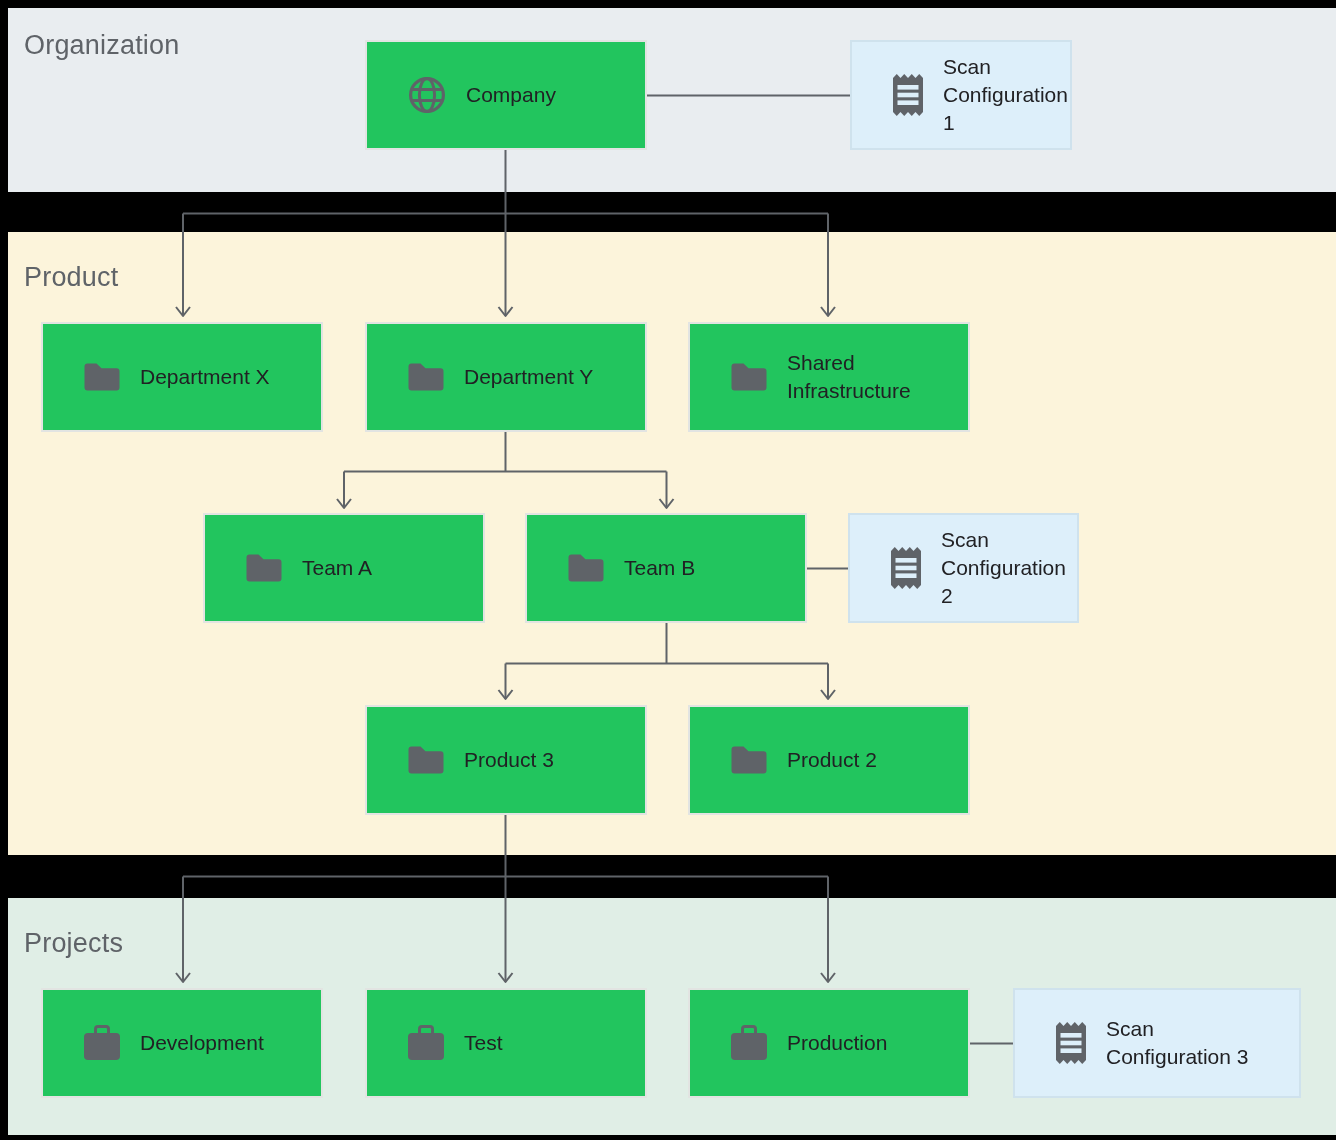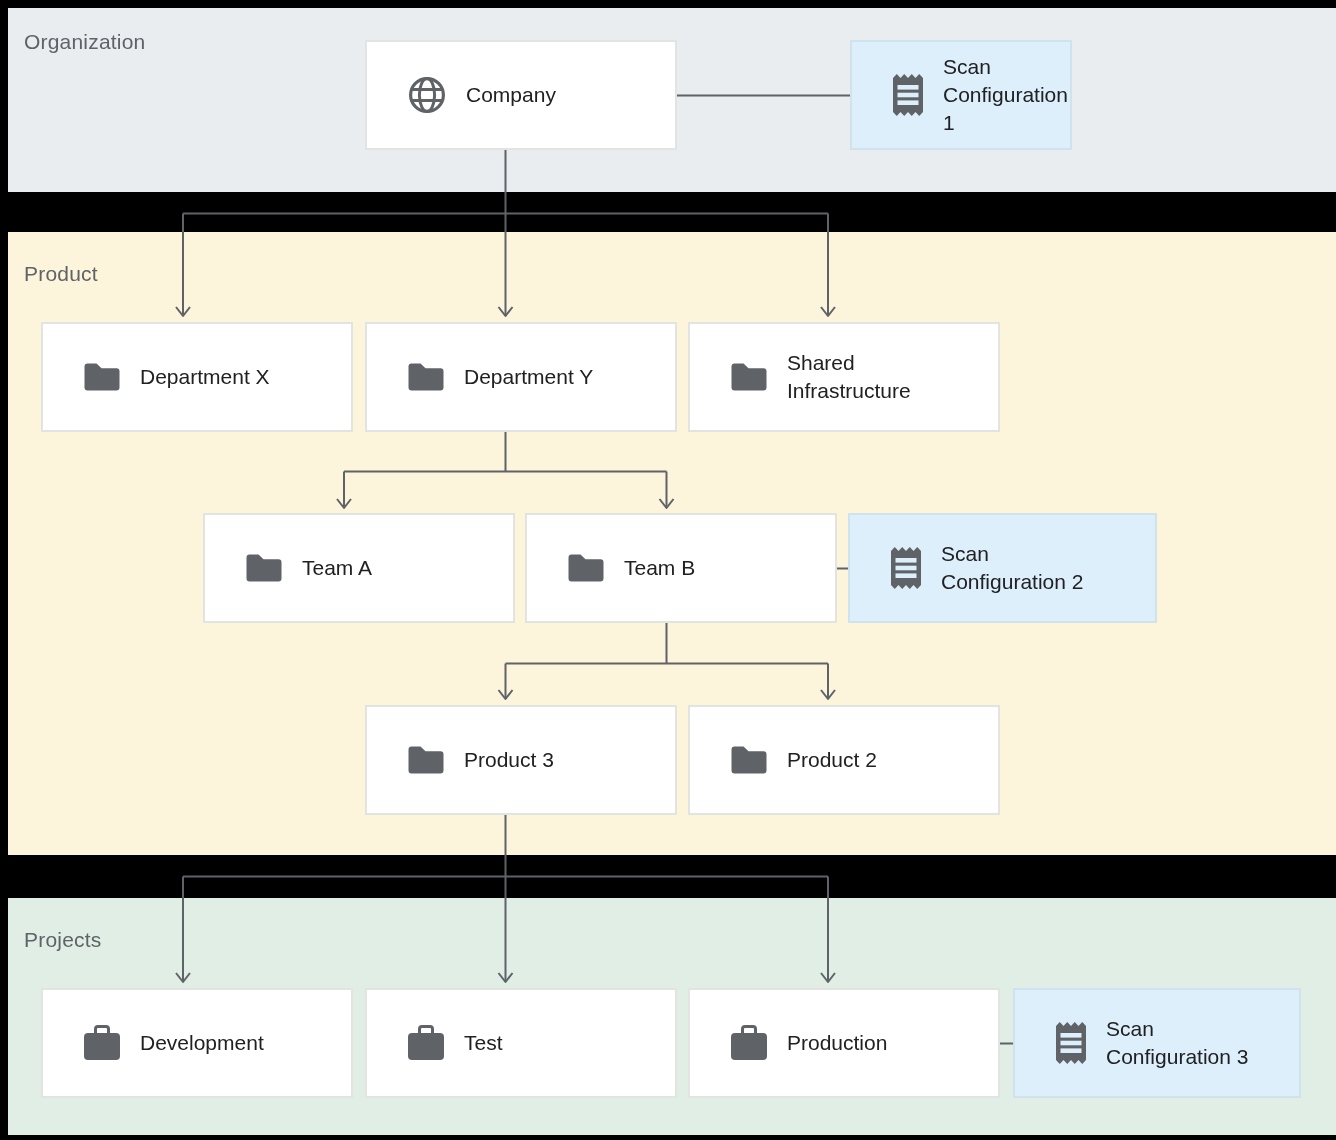--- a/index.html
+++ b/index.html
@@ -5,26 +5,26 @@
   html,body{margin:0;padding:0;background:#000;}
   #canvas{
     position:relative;width:1336px;height:1140px;background:#000;
     font-family:"Liberation Sans", sans-serif;overflow:hidden;
   }
   .band{position:absolute;left:8px;width:1328px;}
   .band-organization{top:8px;height:184px;background:#e9edf0;}
   .band-folders{top:232px;height:623px;background:#fcf4db;}
   .band-projects{top:898px;height:237px;background:#e0eee6;}
   .band-label{
-    position:absolute;font-size:21px;color:#5f6368;letter-spacing:.2px;
+    position:absolute;font-size:27px;color:#5f6368;letter-spacing:.2px;
   }
   .svg-layer{position:absolute;left:0;top:0;z-index:5;}
   .node{
     position:absolute;z-index:10;box-sizing:border-box;
-    width:312px;height:110px;background:#ffffff;border:2px solid #e2e4e2;
+    width:282px;height:110px;background:#22c55e;border:2px solid #e2e4e2;
     display:flex;align-items:center;padding-left:40px;gap:19px;
   }
   .node.scan{background:#ddeffa;border-color:#cfe2ed;}
   .node-label{
     font-size:21px;line-height:28px;color:#212124;max-width:168px;
   }
   .icon{display:flex;align-items:center;justify-content:center;flex:0 0 auto;}
   .connector{stroke:#5f6368;stroke-width:2;fill:none;stroke-linejoin:round;}
 </style>
 </head>
@@ -136,21 +136,21 @@
 
   <div class="node" style="left:525px;top:513px">
     <span class="icon">
       <svg width="38" height="30" viewBox="0 0 38 30">
         <path d="M1.5 4.5 Q1.5 1.5 4.5 1.5 H13.5 L18.5 6.2 H33.5 Q36.5 6.2 36.5 9.2 V25.5 Q36.5 28.5 33.5 28.5 H4.5 Q1.5 28.5 1.5 25.5 Z" fill="#5f6368"></path>
       </svg>
     </span>
     <span class="node-label">Team B</span>
   </div>
 
-  <div class="node scan" style="left:848px;top:513px;width:309px">
+  <div class="node scan" style="left:848px;top:513px;width:231px">
     <span class="icon">
       <svg width="32" height="44" viewBox="0 0 32 44">
         <path d="M1 5 L4.75 1 L8.5 5 L12.25 1 L16 5 L19.75 1 L23.5 5 L27.25 1 L31 5 V39 L27.25 43 L23.5 39 L19.75 43 L16 39 L12.25 43 L8.5 39 L4.75 43 L1 39 Z" fill="#5f6368"></path>
         <rect x="5.5" y="12" width="21" height="4.6" fill="#ddeffa"></rect>
         <rect x="5.5" y="19.7" width="21" height="4.6" fill="#ddeffa"></rect>
         <rect x="5.5" y="27.4" width="21" height="4.6" fill="#ddeffa"></rect>
       </svg>
     </span>
     <span class="node-label">Scan Configuration 2</span>
   </div>

